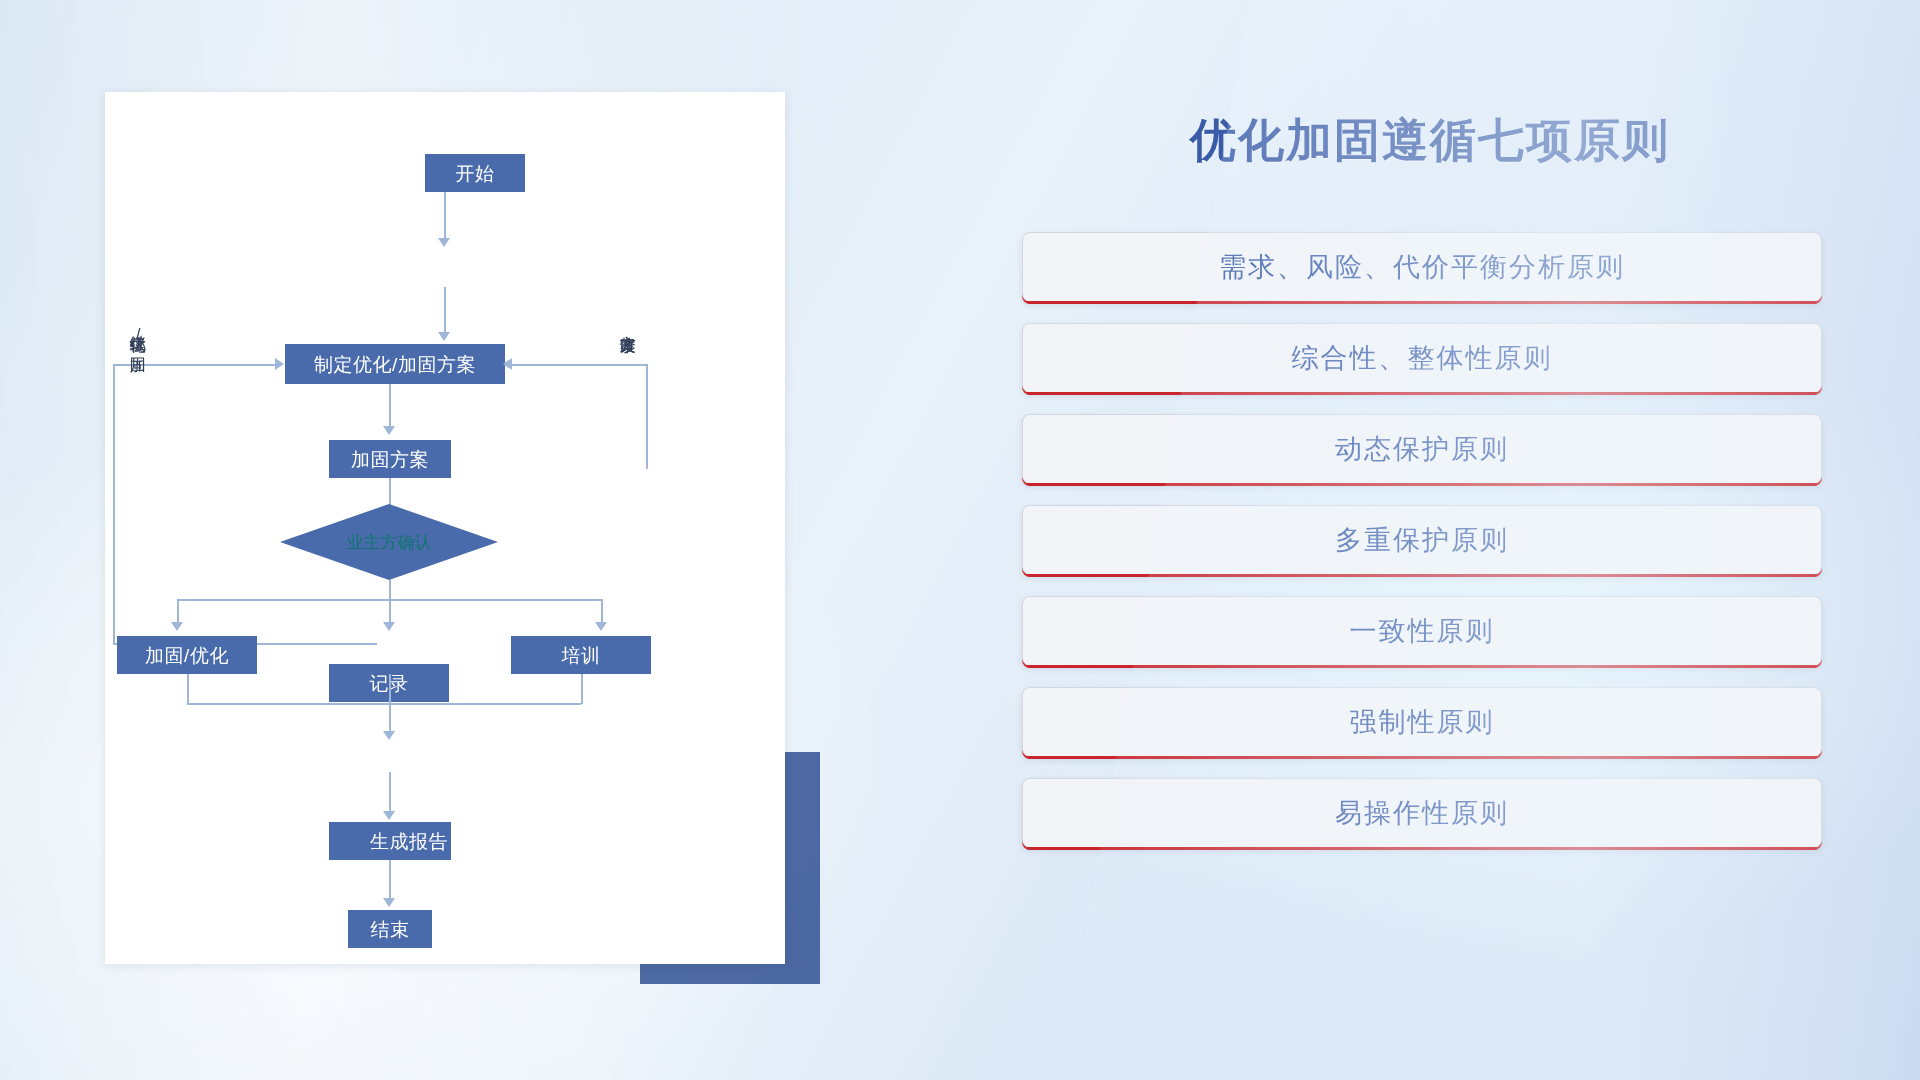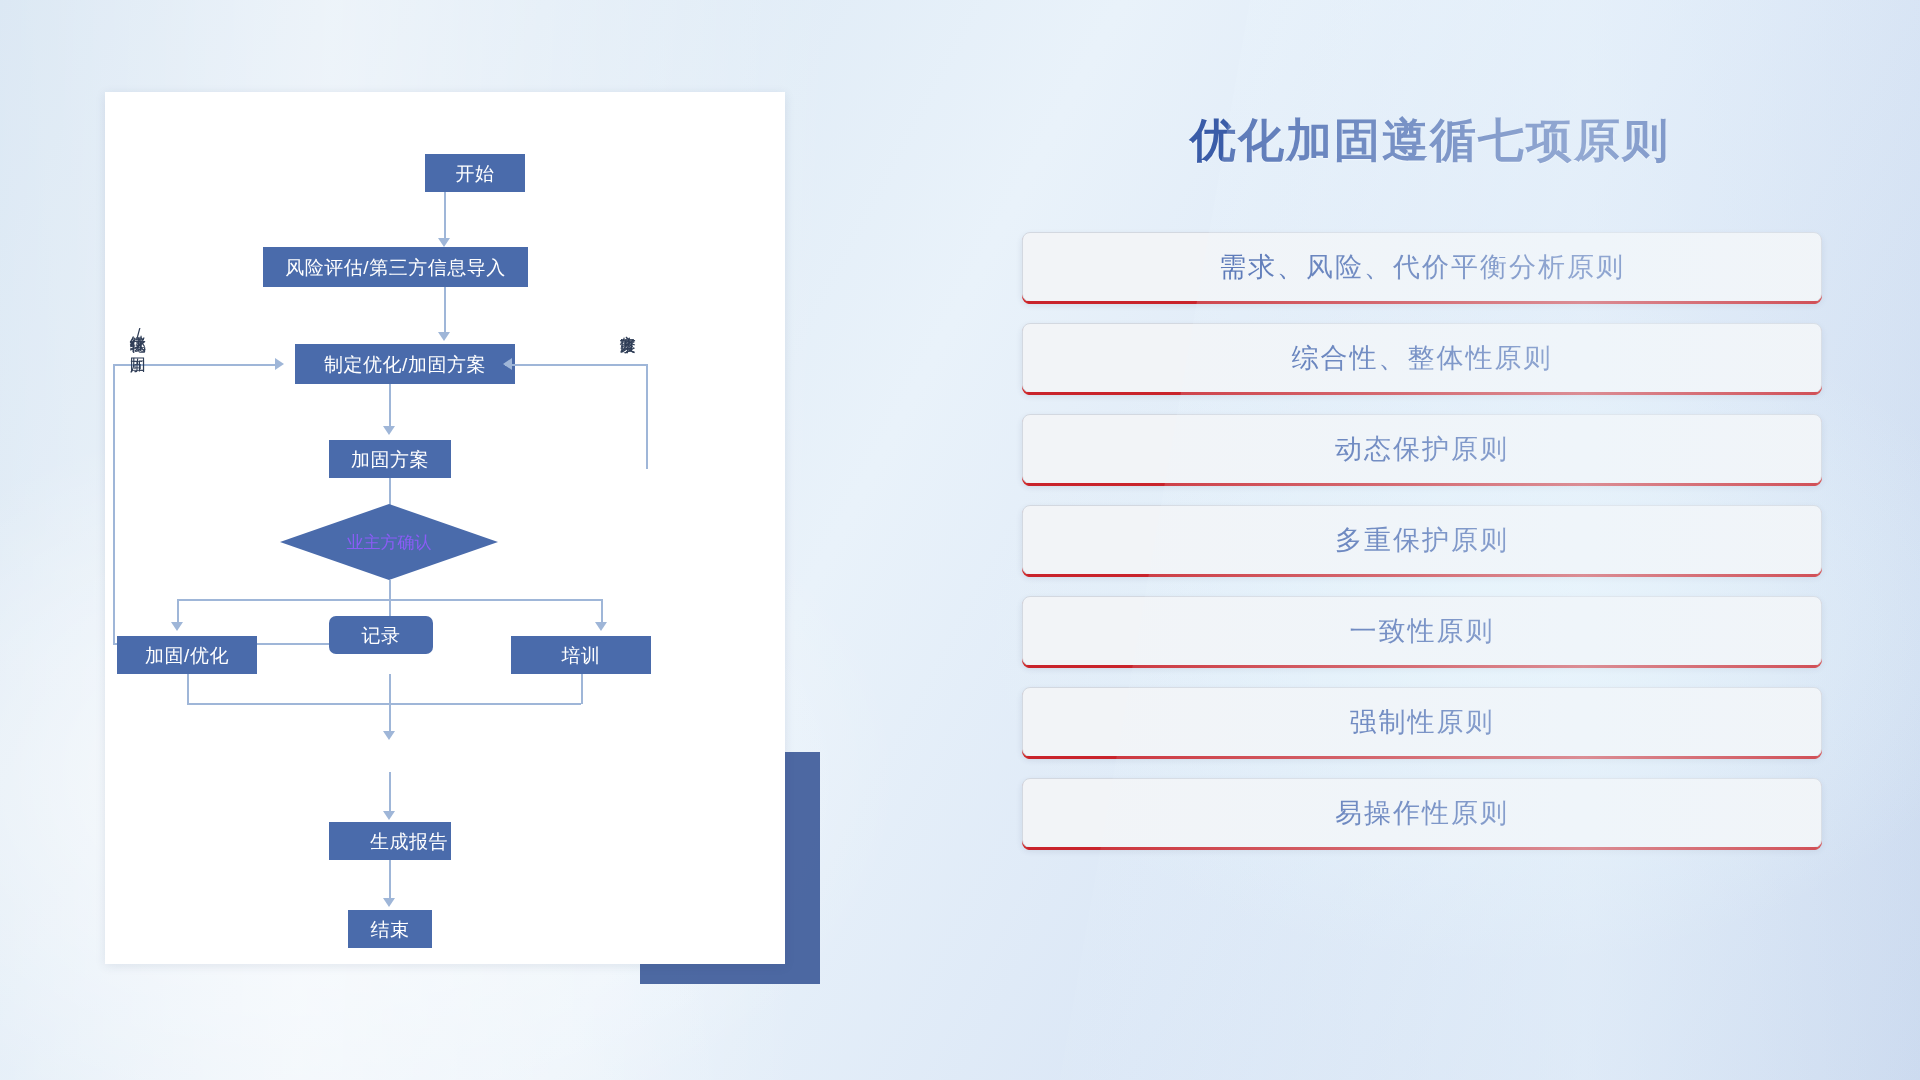--- a/index.html
+++ b/index.html
@@ -92,21 +92,21 @@
     clip-path: polygon(50% 0%, 100% 50%, 50% 100%, 0% 50%);
   }
   .diamond-label {
     position: absolute;
     left: 0; top: 0;
     width: 100%;
     height: 100%;
     display: flex;
     align-items: center;
     justify-content: center;
-    color: #8b5cf6;
+    color: #0f766e;
     font-size: 17px;
     white-space: nowrap;
   }
   .vline, .hline {
     position: absolute;
     background: #9fb6d8;
   }
   .vline { width: 1.5px; }
   .hline { height: 1.5px; }
   .arrow-down {
@@ -198,27 +198,24 @@
 
   <div class="flow-card">
     <div class="flow-inner">
 
       <div class="node" style="left:290px; top:62px; width:100px; height:38px;margin-left:30px;">
         <span>开始</span>
       </div>
       <div class="vline" style="left:339px; top:100px; height:48px;"></div>
       <div class="arrow-down" style="left:333px; top:146px;"></div>
 
-      <div class="node" style="left:158px; top:155px; width:265px; height:40px;">
-        <span>风险评估/第三方信息导入</span>
-      </div>
       <div class="vline" style="left:339px; top:195px; height:47px;"></div>
       <div class="arrow-down" style="left:333px; top:240px;"></div>
 
-      <div class="node" style="left:180px; top:252px; width:220px; height:40px;margin-left:10px;">
+      <div class="node" style="left:180px; top:252px; width:220px; height:40px;">
         <span>制定优化/加固方案</span>
       </div>
 
       <div class="vline" style="left:8px; top:272px; height:280px;"></div>
       <div class="hline" style="left:8px; top:551px; width:264px;"></div>
       <div class="hline" style="left:8px; top:272px; width:164px;"></div>
       <div class="arrow-right" style="left:170px; top:266px;"></div>
       <div class="vtext" style="left:24px; top:230px; height:140px;">继续优化/加固</div>
 
       <div class="hline" style="left:400px; top:272px; width:142px;"></div>
@@ -266,21 +263,21 @@
       <div class="vline" style="left:72px; top:507px; height:28px;"></div>
       <div class="vline" style="left:284px; top:507px; height:28px;"></div>
       <div class="vline" style="left:496px; top:507px; height:28px;"></div>
       <div class="arrow-down" style="left:66px; top:530px;"></div>
       <div class="arrow-down" style="left:278px; top:530px;"></div>
       <div class="arrow-down" style="left:490px; top:530px;"></div>
 
       <div class="node" style="left:12px; top:544px; width:140px; height:38px;">
         <span>加固/优化</span>
       </div>
-      <div class="node" style="left:224px; top:524px; width:104px; height:38px;border-radius:7px;">
+      <div class="node" style="left:224px; top:572px; width:120px; height:38px;">
         <span>记录</span>
       </div>
       <div class="node" style="left:406px; top:544px; width:140px; height:38px;">
         <span>培训</span>
       </div>
 
       <div class="vline" style="left:82px; top:582px; height:30px;"></div>
       <div class="vline" style="left:284px; top:582px; height:30px;"></div>
       <div class="vline" style="left:476px; top:582px; height:30px;"></div>
       <div class="hline" style="left:82px; top:611px; width:394px;"></div>

